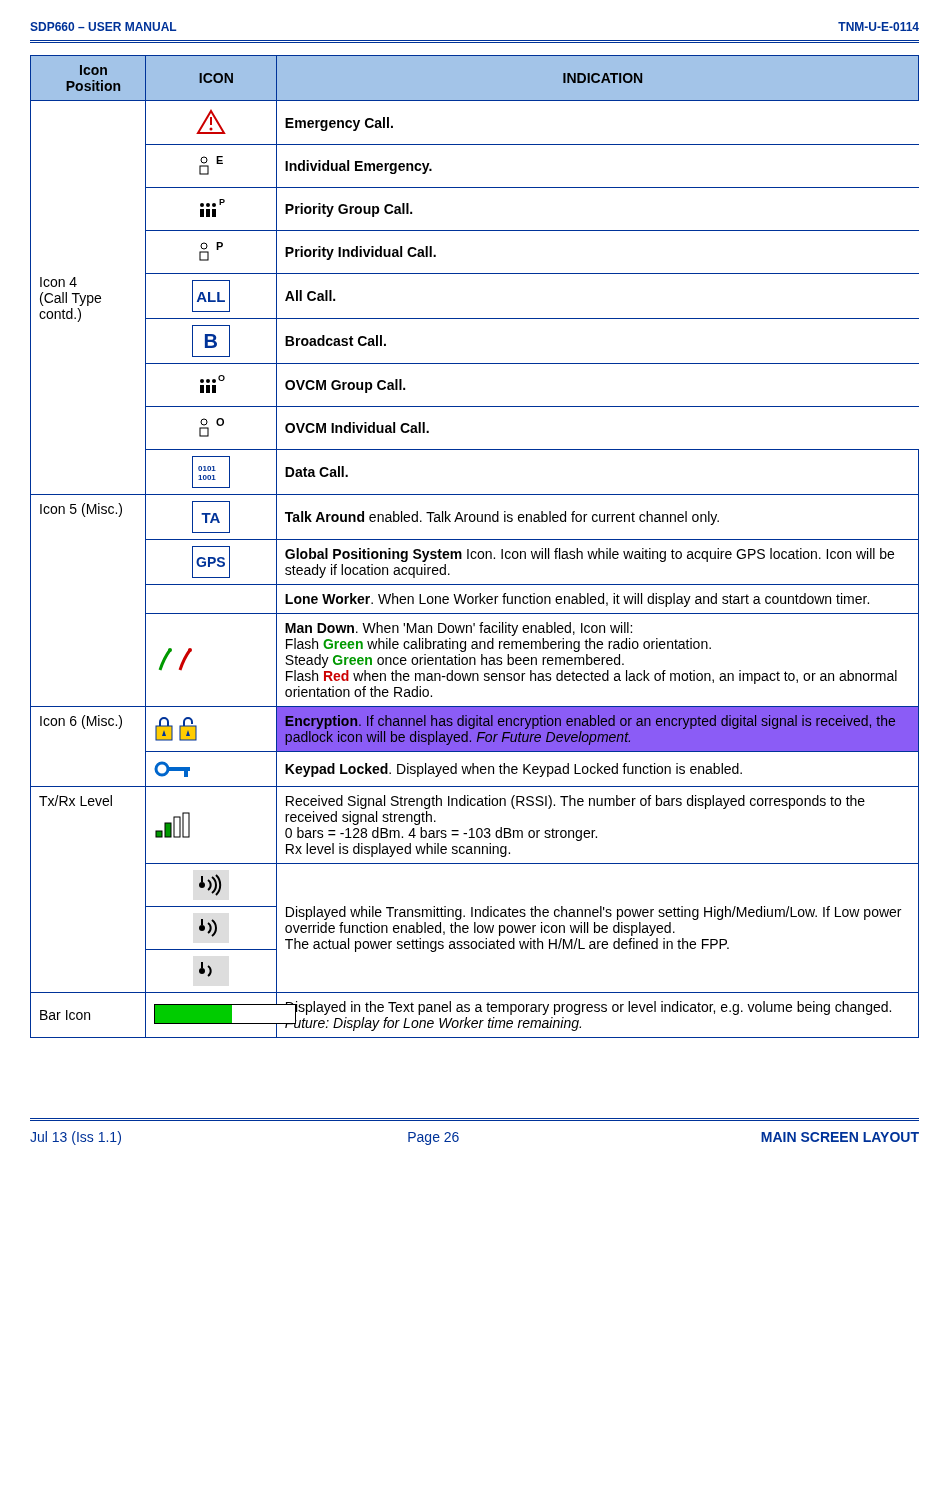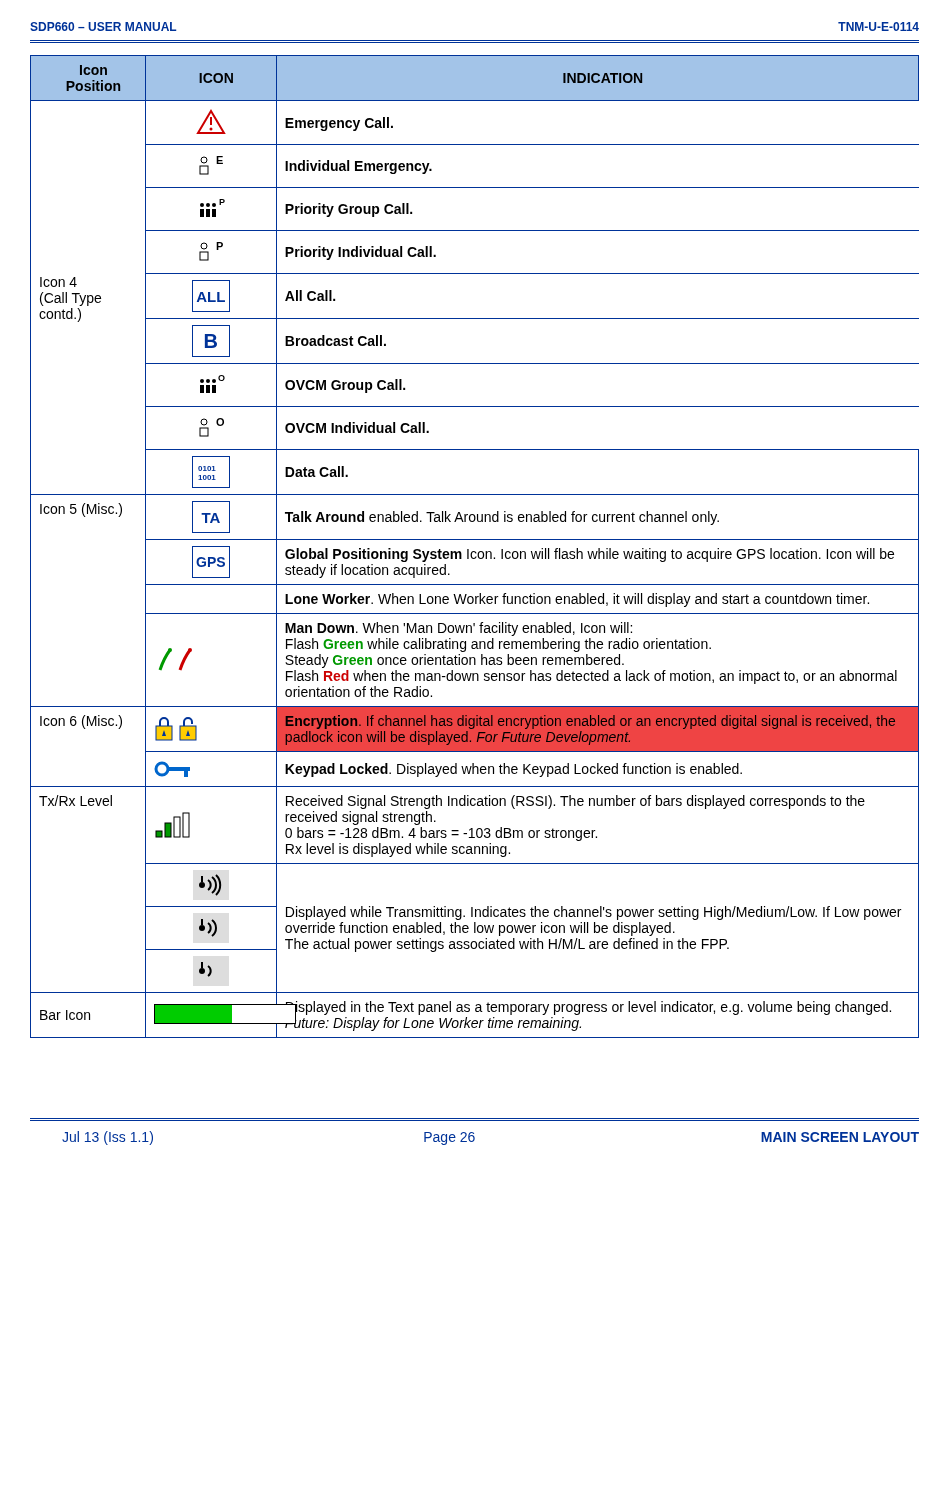--- a/index.html
+++ b/index.html
@@ -1,30 +1,30 @@
 <!DOCTYPE html>
 <html><head>
 <meta charset="utf-8">
 <style>
 body { font-family: Arial, sans-serif; font-size: 14px; margin: 0; padding: 20px 30px; color: #000; }
 .header-row { display: flex; justify-content: space-between; color: #003399; font-weight: bold; font-size: 12px; }
 .double-line { border-top: 3px double #003399; margin: 6px 0 12px 0; }
 .footer-line { border-top: 3px double #003399; margin: 20px 0 8px 0; }
-.footer-row { display: flex; justify-content: space-between; align-items: center; margin-left: 32px; }
+.footer-row { display: flex; justify-content: space-between; align-items: center; }
 .footer-left { color: #003399; }
 .footer-center { color: #003399; }
 .footer-right { color: #003399; font-weight: bold; padding-left: 16px; }
 table.main { border-collapse: collapse; width: 100%; table-layout: fixed; }
 table.main td, table.main th { border: 1px solid #003399; padding: 6px 8px; vertical-align: middle; }
 table.main th { background: #a3c4e8; text-align: center; font-weight: bold; padding-left: 19px; }
 .col-pos { width: 11%; text-align: left; }
 .col-icon { width: 13%; text-align: center; }
 .col-ind { width: 76%; }
 .indent-cell { text-align: left; font-weight: bold; }
-.gray-row td { background: #ef4444; }
+.gray-row td { background: #8b5cf6; }
 .green { color: #009900; font-weight: bold; }
 .red { color: #cc0000; font-weight: bold; }
 .icon-box { display: inline-flex; align-items: center; justify-content: center; width: 36px; height: 30px; background: #fff; }
 .icon-box-border { border: 1px solid #003399; }
 .blue-bold { color: #003399; font-weight: bold; font-size: 15px; }
 .bar-icon { display: inline-block; width: 140px; height: 18px; border: 1px solid #000; position: relative; background: #fff; }
 .bar-fill { position: absolute; left: 0; top: 0; height: 100%; width: 55%; background: #00cc00; }
 svg { display: block; }
 </style>
 </head>

